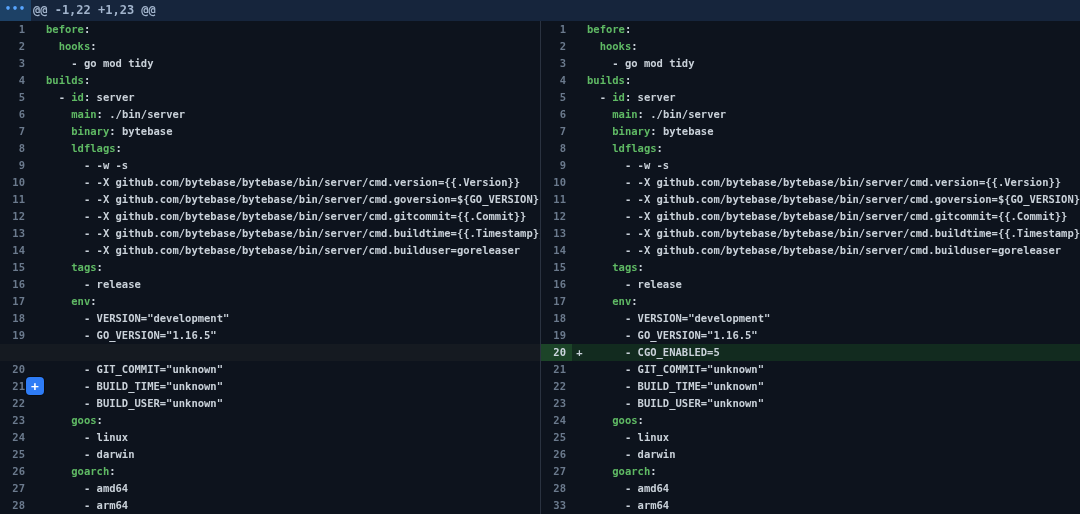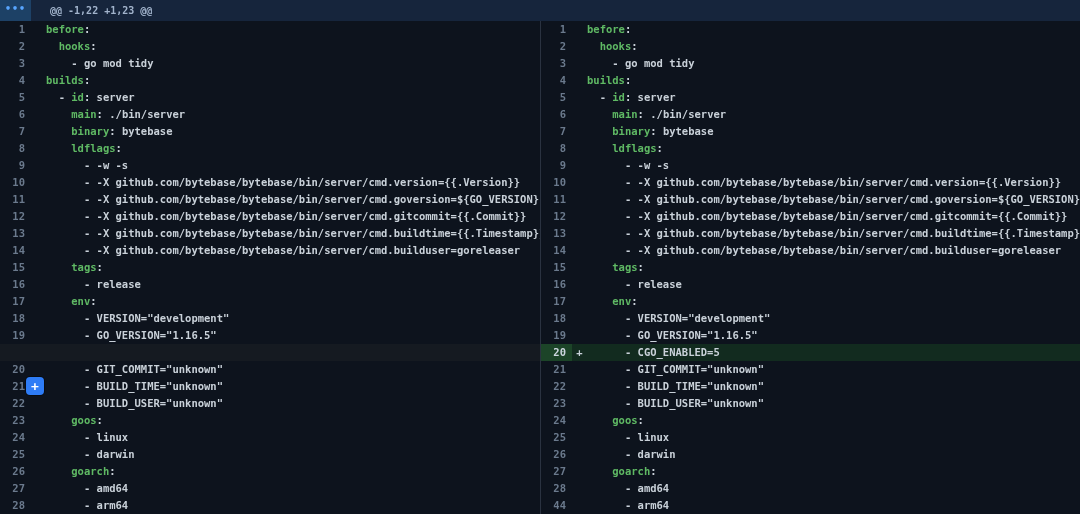--- a/index.html
+++ b/index.html
@@ -10,21 +10,21 @@
   }
   html,body{margin:0;padding:0}
   body{width:1080px;height:514px;background:var(--bg);overflow:hidden}
   .app{font-family:"DejaVu Sans Mono","Liberation Mono",monospace;font-weight:bold;
        font-size:10.5px;width:1080px;height:514px}
   .hunk-header{display:flex;height:21px;background:var(--header-bg);align-items:stretch}
   .expander{width:31px;height:21px;background:var(--expander-bg);border:none;margin:0;padding:0;
             display:flex;align-items:center;justify-content:center;cursor:pointer}
   .dots{color:var(--accent-blue);font-size:10px;letter-spacing:1px;line-height:1;
         font-family:"DejaVu Sans Mono",monospace;font-weight:bold;transform:translateY(-2px)}
-  .hunk-text{color:var(--hunk-text);line-height:21px;padding-left:19px;font-size:10px;white-space:pre}
+  .hunk-text{color:var(--hunk-text);line-height:21px;padding-left:2px;font-size:12px;white-space:pre}
   .panes{display:flex;height:493px}
   .pane{width:540px;display:flex;flex-direction:column;overflow:hidden}
   .pane.right{width:539px;border-left:1px solid var(--divider)}
   .row{display:flex;height:17px;line-height:17px;position:relative;flex:none}
   .num{box-sizing:border-box;width:31px;flex:none;padding-right:6px;text-align:right;
        color:var(--line-num);cursor:pointer}
   .marker{width:15px;flex:none;text-align:center;color:var(--text)}
   .code{white-space:pre;color:var(--text);overflow:hidden;flex:1}
   .k{color:var(--key-green)}
   .row.add{background:var(--add-bg)}
@@ -326,19 +326,19 @@
           <span class="num">27</span>
           <span class="marker"></span>
           <span class="code">    <span class="k">goarch</span>:</span>
         </div>
         <div class="row">
           <span class="num">28</span>
           <span class="marker"></span>
           <span class="code">      - amd64</span>
         </div>
         <div class="row">
-          <span class="num">44</span>
+          <span class="num">33</span>
           <span class="marker"></span>
           <span class="code">      - arm64</span>
         </div>
       </div>
   </div>
 </div>
 
 </body></html>

